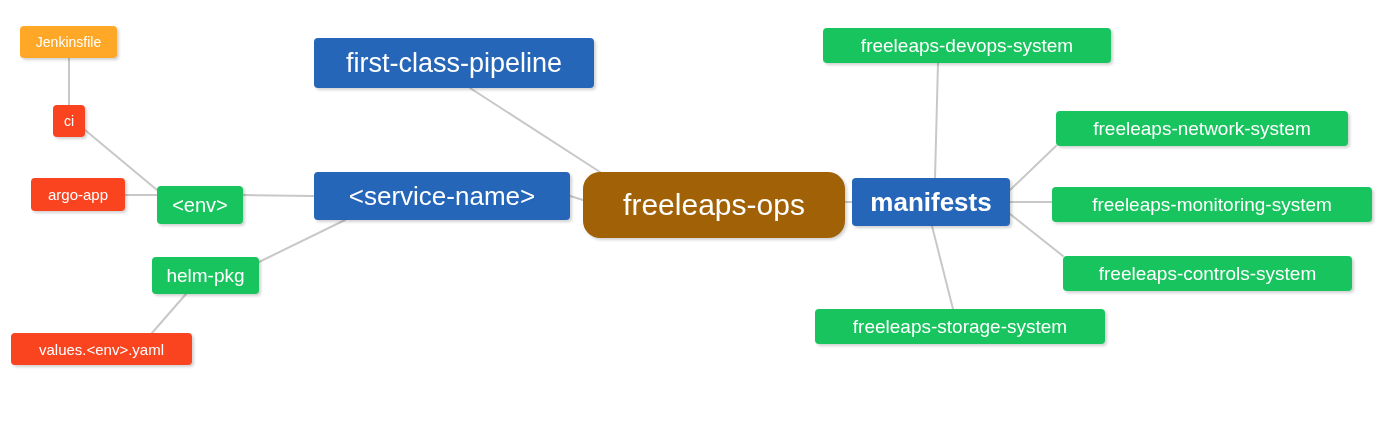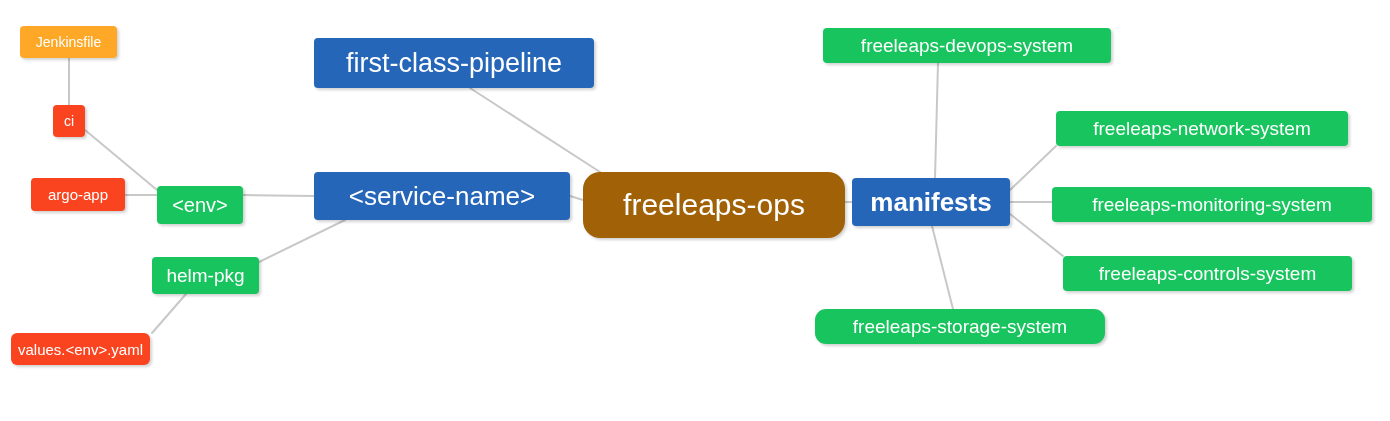--- a/index.html
+++ b/index.html
@@ -47,24 +47,24 @@
       <line x1="1052" y1="202" x2="1010" y2="202" stroke="#c8c8c8" stroke-width="2" stroke-linecap="round"></line>
       <line x1="1063" y1="256" x2="1010" y2="214" stroke="#c8c8c8" stroke-width="2" stroke-linecap="round"></line>
       <line x1="953" y1="309" x2="932" y2="226" stroke="#c8c8c8" stroke-width="2" stroke-linecap="round"></line>
     </svg>
   <div id="nodes">
       <div class="node n-orange" style="left: 20px; top: 26px; width: 97px; height: 32px; font-size: 14px;">Jenkinsfile</div>
       <div class="node n-red" style="left: 53px; top: 105px; width: 32px; height: 32px; font-size: 14px;">ci</div>
       <div class="node n-red" style="left: 31px; top: 178px; width: 94px; height: 33px; font-size: 15px;">argo-app</div>
       <div class="node n-green" style="left: 157px; top: 186px; width: 86px; height: 38px; font-size: 20px;">&lt;env&gt;</div>
       <div class="node n-green" style="left: 152px; top: 257px; width: 107px; height: 37px; font-size: 19px;">helm-pkg</div>
-      <div class="node n-red" style="left: 11px; top: 333px; width: 139px; height: 32px; font-size: 15px; border-radius: 6px;">values.&lt;env&gt;.yaml</div>
+      <div class="node n-red" style="left: 11px; top: 333px; width: 181px; height: 32px; font-size: 15px;">values.&lt;env&gt;.yaml</div>
       <div class="node n-blue" style="left: 314px; top: 38px; width: 280px; height: 50px; font-size: 27px;">first-class-pipeline</div>
       <div class="node n-blue" style="left: 314px; top: 172px; width: 256px; height: 48px; font-size: 26px;">&lt;service-name&gt;</div>
       <div class="node n-root" style="left: 583px; top: 172px; width: 262px; height: 66px; font-size: 30px;">freeleaps-ops</div>
       <div class="node n-blue" style="left: 852px; top: 178px; width: 158px; height: 48px; font-size: 26px; font-weight: bold;">manifests</div>
       <div class="node n-green" style="left: 800px; top: 28px; width: 288px; height: 35px; font-size: 19px; margin-left: 23px;">freeleaps-devops-system</div>
       <div class="node n-green" style="left: 1056px; top: 111px; width: 292px; height: 35px; font-size: 19px;">freeleaps-network-system</div>
       <div class="node n-green" style="left: 1052px; top: 187px; width: 320px; height: 35px; font-size: 19px;">freeleaps-monitoring-system</div>
       <div class="node n-green" style="left: 1063px; top: 256px; width: 289px; height: 35px; font-size: 19px;">freeleaps-controls-system</div>
-      <div class="node n-green" style="left: 815px; top: 309px; width: 290px; height: 35px; font-size: 19px; border-radius: 11px;">freeleaps-storage-system</div>
+      <div class="node n-green" style="left: 815px; top: 309px; width: 290px; height: 35px; font-size: 19px;">freeleaps-storage-system</div>
     </div>
 </div>
 
 </body></html>

